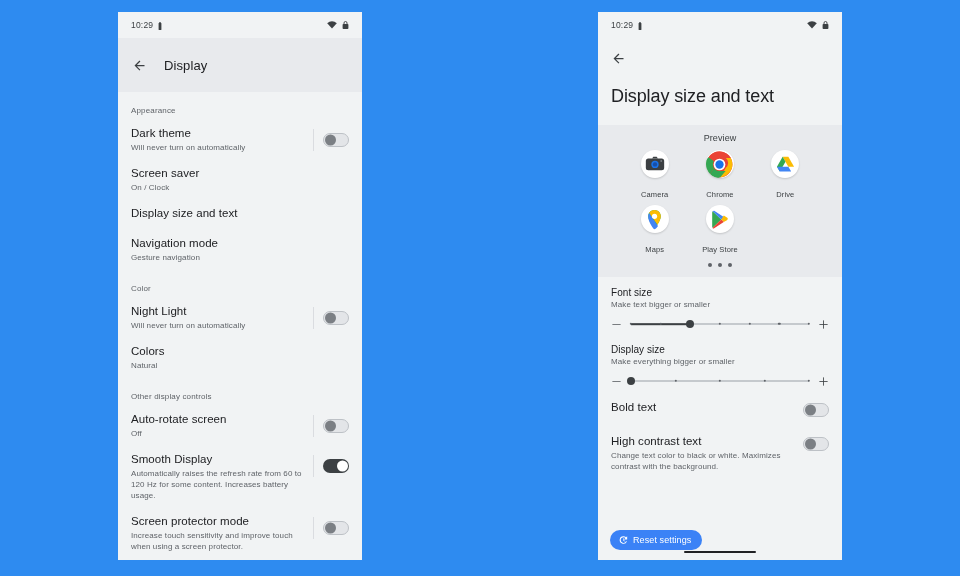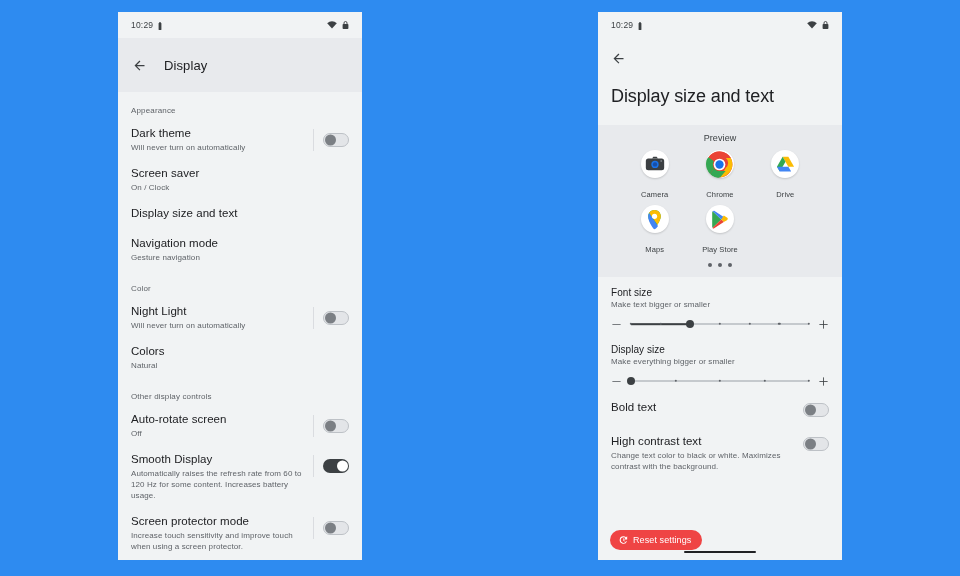--- a/index.html
+++ b/index.html
@@ -205,21 +205,21 @@
 
   .reset-bar {
     position: absolute;
     left: 0; right: 0; bottom: 0;
     height: 30px;
   }
   .reset-chip {
     position: absolute;
     left: 12px; bottom: 10px;
     height: 20px;
-    background: #ef4444;
+    background: #3b82f6;
     color: #ffffff;
     border-radius: 10px;
     display: flex; align-items: center;
     gap: 5px;
     padding: 0 11px 0 8px;
     font-size: 9px;
     letter-spacing: .1px;
   }
   .home-bar {
     position: absolute;

